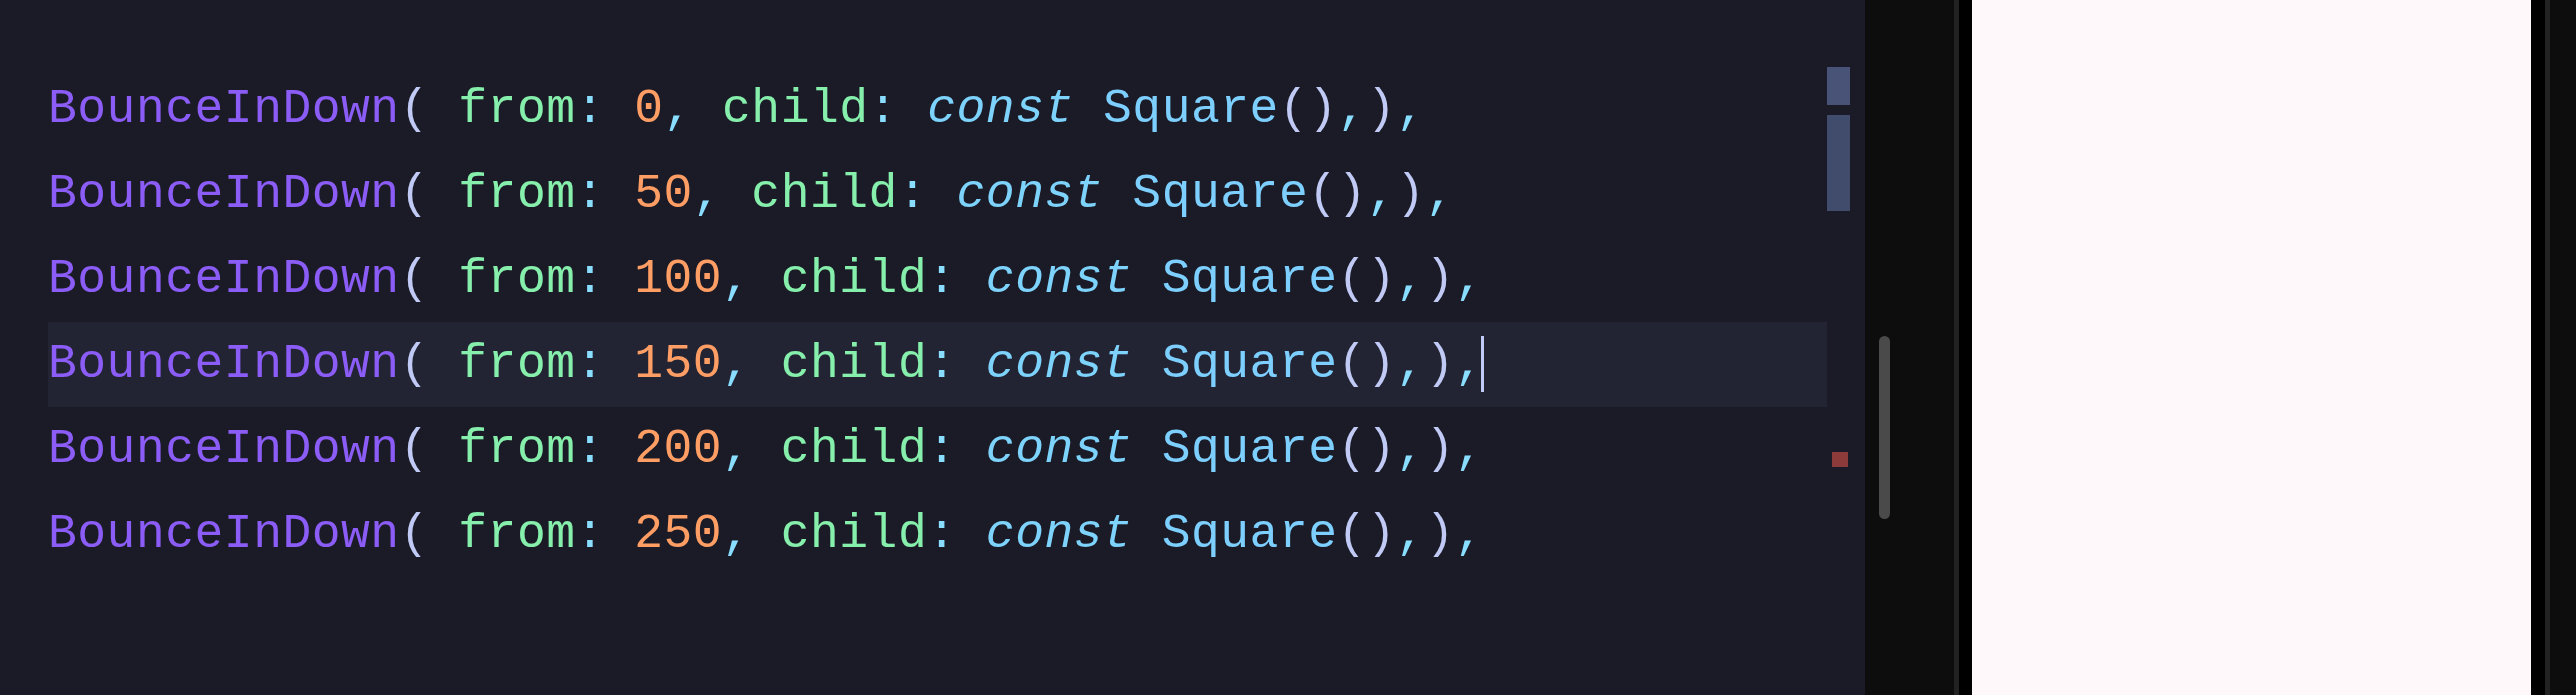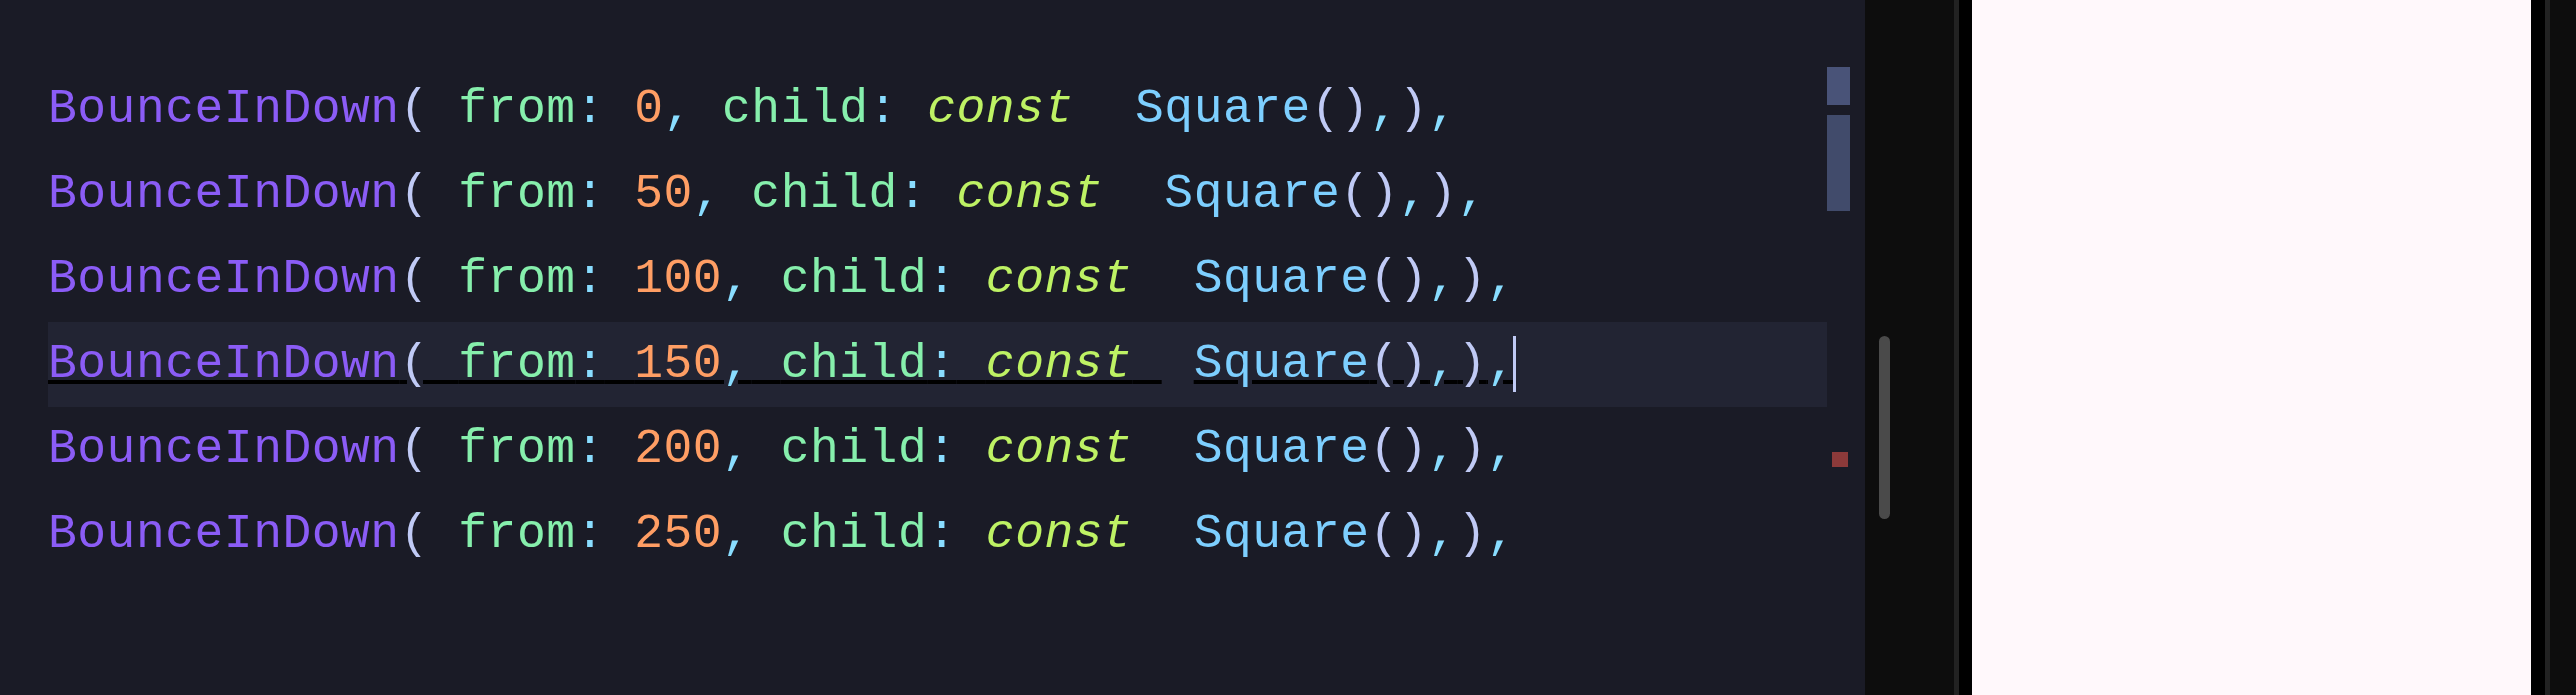--- a/index.html
+++ b/index.html
@@ -22,29 +22,28 @@
     .code-line {
       display: flex;
       line-height: 85px;
       font-size: 48px;
       letter-spacing: 0.5px;
       position: relative;
       white-space: pre;
     }
     .highlight-line {
       background: rgba(70, 75, 112, 0.18);
-      text-decoration: underline;
     }
     .tk-class { color: #8b5cf6; }
     .tk-paren { color: #c0caf5; }
     .tk-param { color: #86efac; }
     .tk-colon { color: #89ddff; }
     .tk-num   { color: #ff9e64; }
-    .tk-kw    { color: #bef264; font-style: italic; }
-    .tk-type  { color: #7dcfff; margin-left: 32px; }
+    .tk-kw    { color: #7dd3fc; font-style: italic; }
+    .tk-type  { color: #7dcfff; }
     .tk-punct { color: #89ddff; }
     .sp { color: transparent; }
 
     .cursor {
       position: absolute;
       width: 2.9px;
       height: 56px;
       background: #c0caf5;
       top: 14.4px;
       right: 0;

